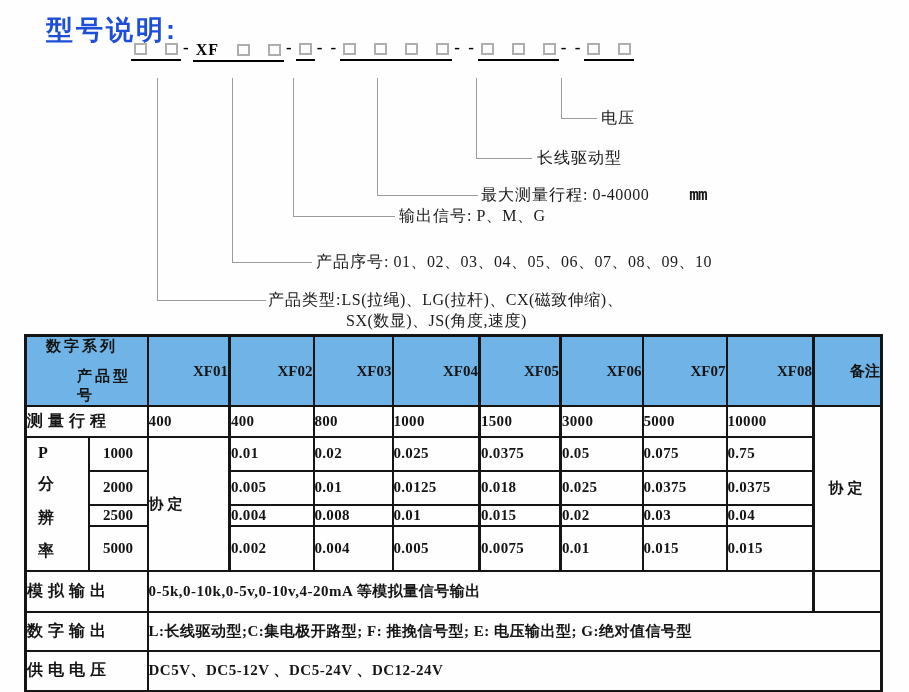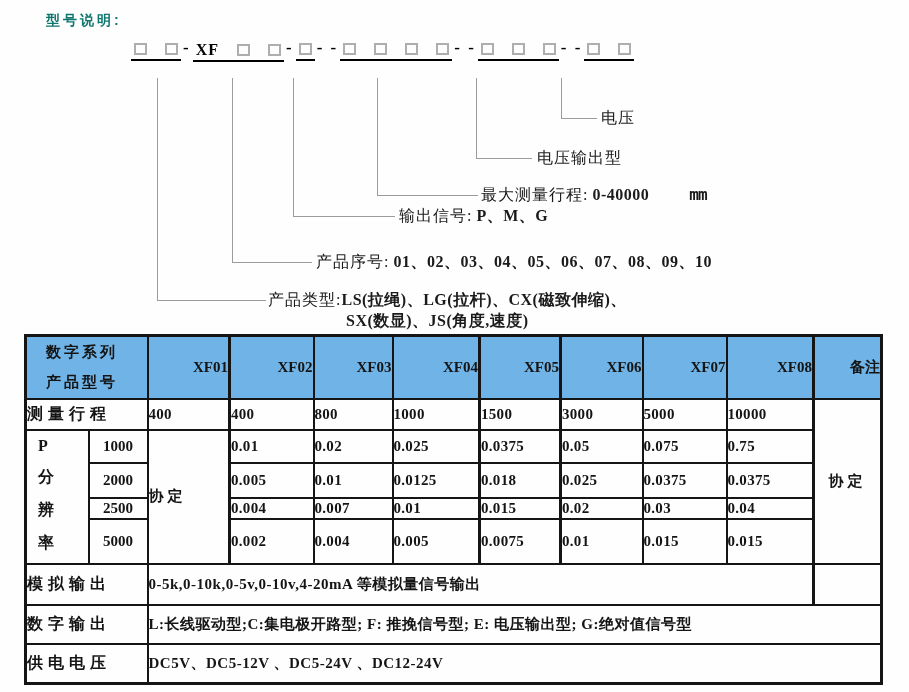--- a/index.html
+++ b/index.html
@@ -1,55 +1,55 @@
 <!DOCTYPE html>
 <html><head>
 <meta charset="utf-8">
 <style>
   html,body{margin:0;padding:0;background:#ffffff;}
   #stage{position:relative;width:909px;height:692px;background:#fefefe;overflow:hidden;
          font-family:"Liberation Serif","DejaVu Serif",serif;color:#151515;}
 
   
   .page-title{position:absolute;left:46px;top:12px;font-family:"Liberation Sans","DejaVu Sans",sans-serif;
-              font-weight:bold;font-size:14px;letter-spacing:3px;color:#0f766e;}
+              font-weight:bold;font-size:27px;letter-spacing:3px;color:#1d4ed8;}
 
   
   .code-line{position:absolute;left:131px;top:42px;display:flex;align-items:flex-start;}
   .seg{display:inline-flex;align-items:center;gap:18px;border-bottom:2px solid #000;
        padding:1px 3px 4px 3px;}
   .box{width:13px;height:12px;border:2px solid #aeaeae;background:#fdfdfd;box-sizing:border-box;}
   .seg-prefix{font-weight:bold;font-size:16px;line-height:13px;letter-spacing:1px;color:#000;}
   .sep{font-weight:bold;font-size:17px;line-height:18px;color:#000;margin:0 2px;transform:translateY(-3px);
        letter-spacing:2px;white-space:pre;}
 
   
   .vline{position:absolute;width:1px;background:#9b9b9b;}
   .hline{position:absolute;height:1px;background:#9b9b9b;}
 
   
   .callout{position:absolute;font-size:16px;color:#1a1a1a;white-space:nowrap;}
   .callout .lbl{letter-spacing:1px;}
-  .callout .val{font-weight:bold;letter-spacing:0.5px;}
+  .callout .val{font-weight:normal;letter-spacing:0.5px;}
   .callout .unit{font-family:"DejaVu Sans Mono","Liberation Mono",monospace;font-weight:bold;letter-spacing:-1px;padding-left:40px;}
   .cn-wide{letter-spacing:5px;}
   .cn-mid{letter-spacing:2px;}
   .line2{margin-left:78px;white-space:nowrap;}
 
   
   table.spec{position:absolute;left:24px;top:334px;width:856px;border-collapse:collapse;
              table-layout:fixed;font-size:15px;font-weight:bold;}
   table.spec,.spec td,.spec th{border:2px solid #151515;}
   table.spec{border-width:3px;}
   .spec th,.spec td{padding:0;vertical-align:middle;}
   .bl3{border-left-width:3px !important;}
   .hdr{background:#6fb3e7;vertical-align:top;text-align:right;padding-top:9px;font-size:15px;}
   .hdr-label{text-align:left;}
   .hdr-label div{padding-left:19px;letter-spacing:3px;}
-  .hdr-label div + div{margin-top:11px;}
+  .hdr-label div + div{margin-top:11px;margin-left:31px;}
   .row-label{text-align:left;padding-left:9px;letter-spacing:5px;font-size:16px;}
   .num{text-align:left;padding-left:13px;letter-spacing:0.3px;}
   .freq{text-align:center;}
   .agree{letter-spacing:4px;}
   .agree-left{text-align:left;padding-left:14px;}
   .agree-center{text-align:center;}
   .pcell{vertical-align:top;}
   .pcol{display:flex;flex-direction:column;justify-content:space-between;
         height:118px;padding:6px 0 8px 11px;font-size:16px;}
   .wide-val{text-align:left;padding-left:12px;letter-spacing:0.5px;font-size:15px;}
@@ -106,21 +106,21 @@
   <div class="hline" style="left:377px;top:195px;width:101px;"></div>
   <div class="vline" style="left:476px;top:78px;height:80px;"></div>
   <div class="hline" style="left:476px;top:158px;width:56px;"></div>
   <div class="vline" style="left:561px;top:78px;height:40px;"></div>
   <div class="hline" style="left:561px;top:118px;width:36px;"></div>
 
   <div class="callout" style="left:601px;top:108px;">
     <span class="lbl cn-wide">电压</span>
   </div>
   <div class="callout" style="left:537px;top:148px;">
-    <span class="lbl cn-mid">电压输出型</span>
+    <span class="lbl cn-mid">长线驱动型</span>
   </div>
   <div class="callout" style="left:481px;top:185px;">
     <span class="lbl">最大测量行程:</span>
     <span class="val">0-40000</span><span class="unit">mm</span>
   </div>
   <div class="callout" style="left:399px;top:206px;">
     <span class="lbl">输出信号:</span>
     <span class="val">P、M、G</span>
   </div>
   <div class="callout" style="left:316px;top:252px;">
@@ -199,21 +199,21 @@
       <td class="num">0.01</td>
       <td class="num">0.0125</td>
       <td class="num bl3">0.018</td>
       <td class="num bl3">0.025</td>
       <td class="num">0.0375</td>
       <td class="num">0.0375</td>
     </tr>
     <tr style="height:17px">
       <td class="freq">2500</td>
       <td class="num bl3">0.004</td>
-      <td class="num">0.007</td>
+      <td class="num">0.008</td>
       <td class="num">0.01</td>
       <td class="num bl3">0.015</td>
       <td class="num bl3">0.02</td>
       <td class="num">0.03</td>
       <td class="num">0.04</td>
     </tr>
     <tr style="height:40px">
       <td class="freq">5000</td>
       <td class="num bl3">0.002</td>
       <td class="num">0.004</td>

